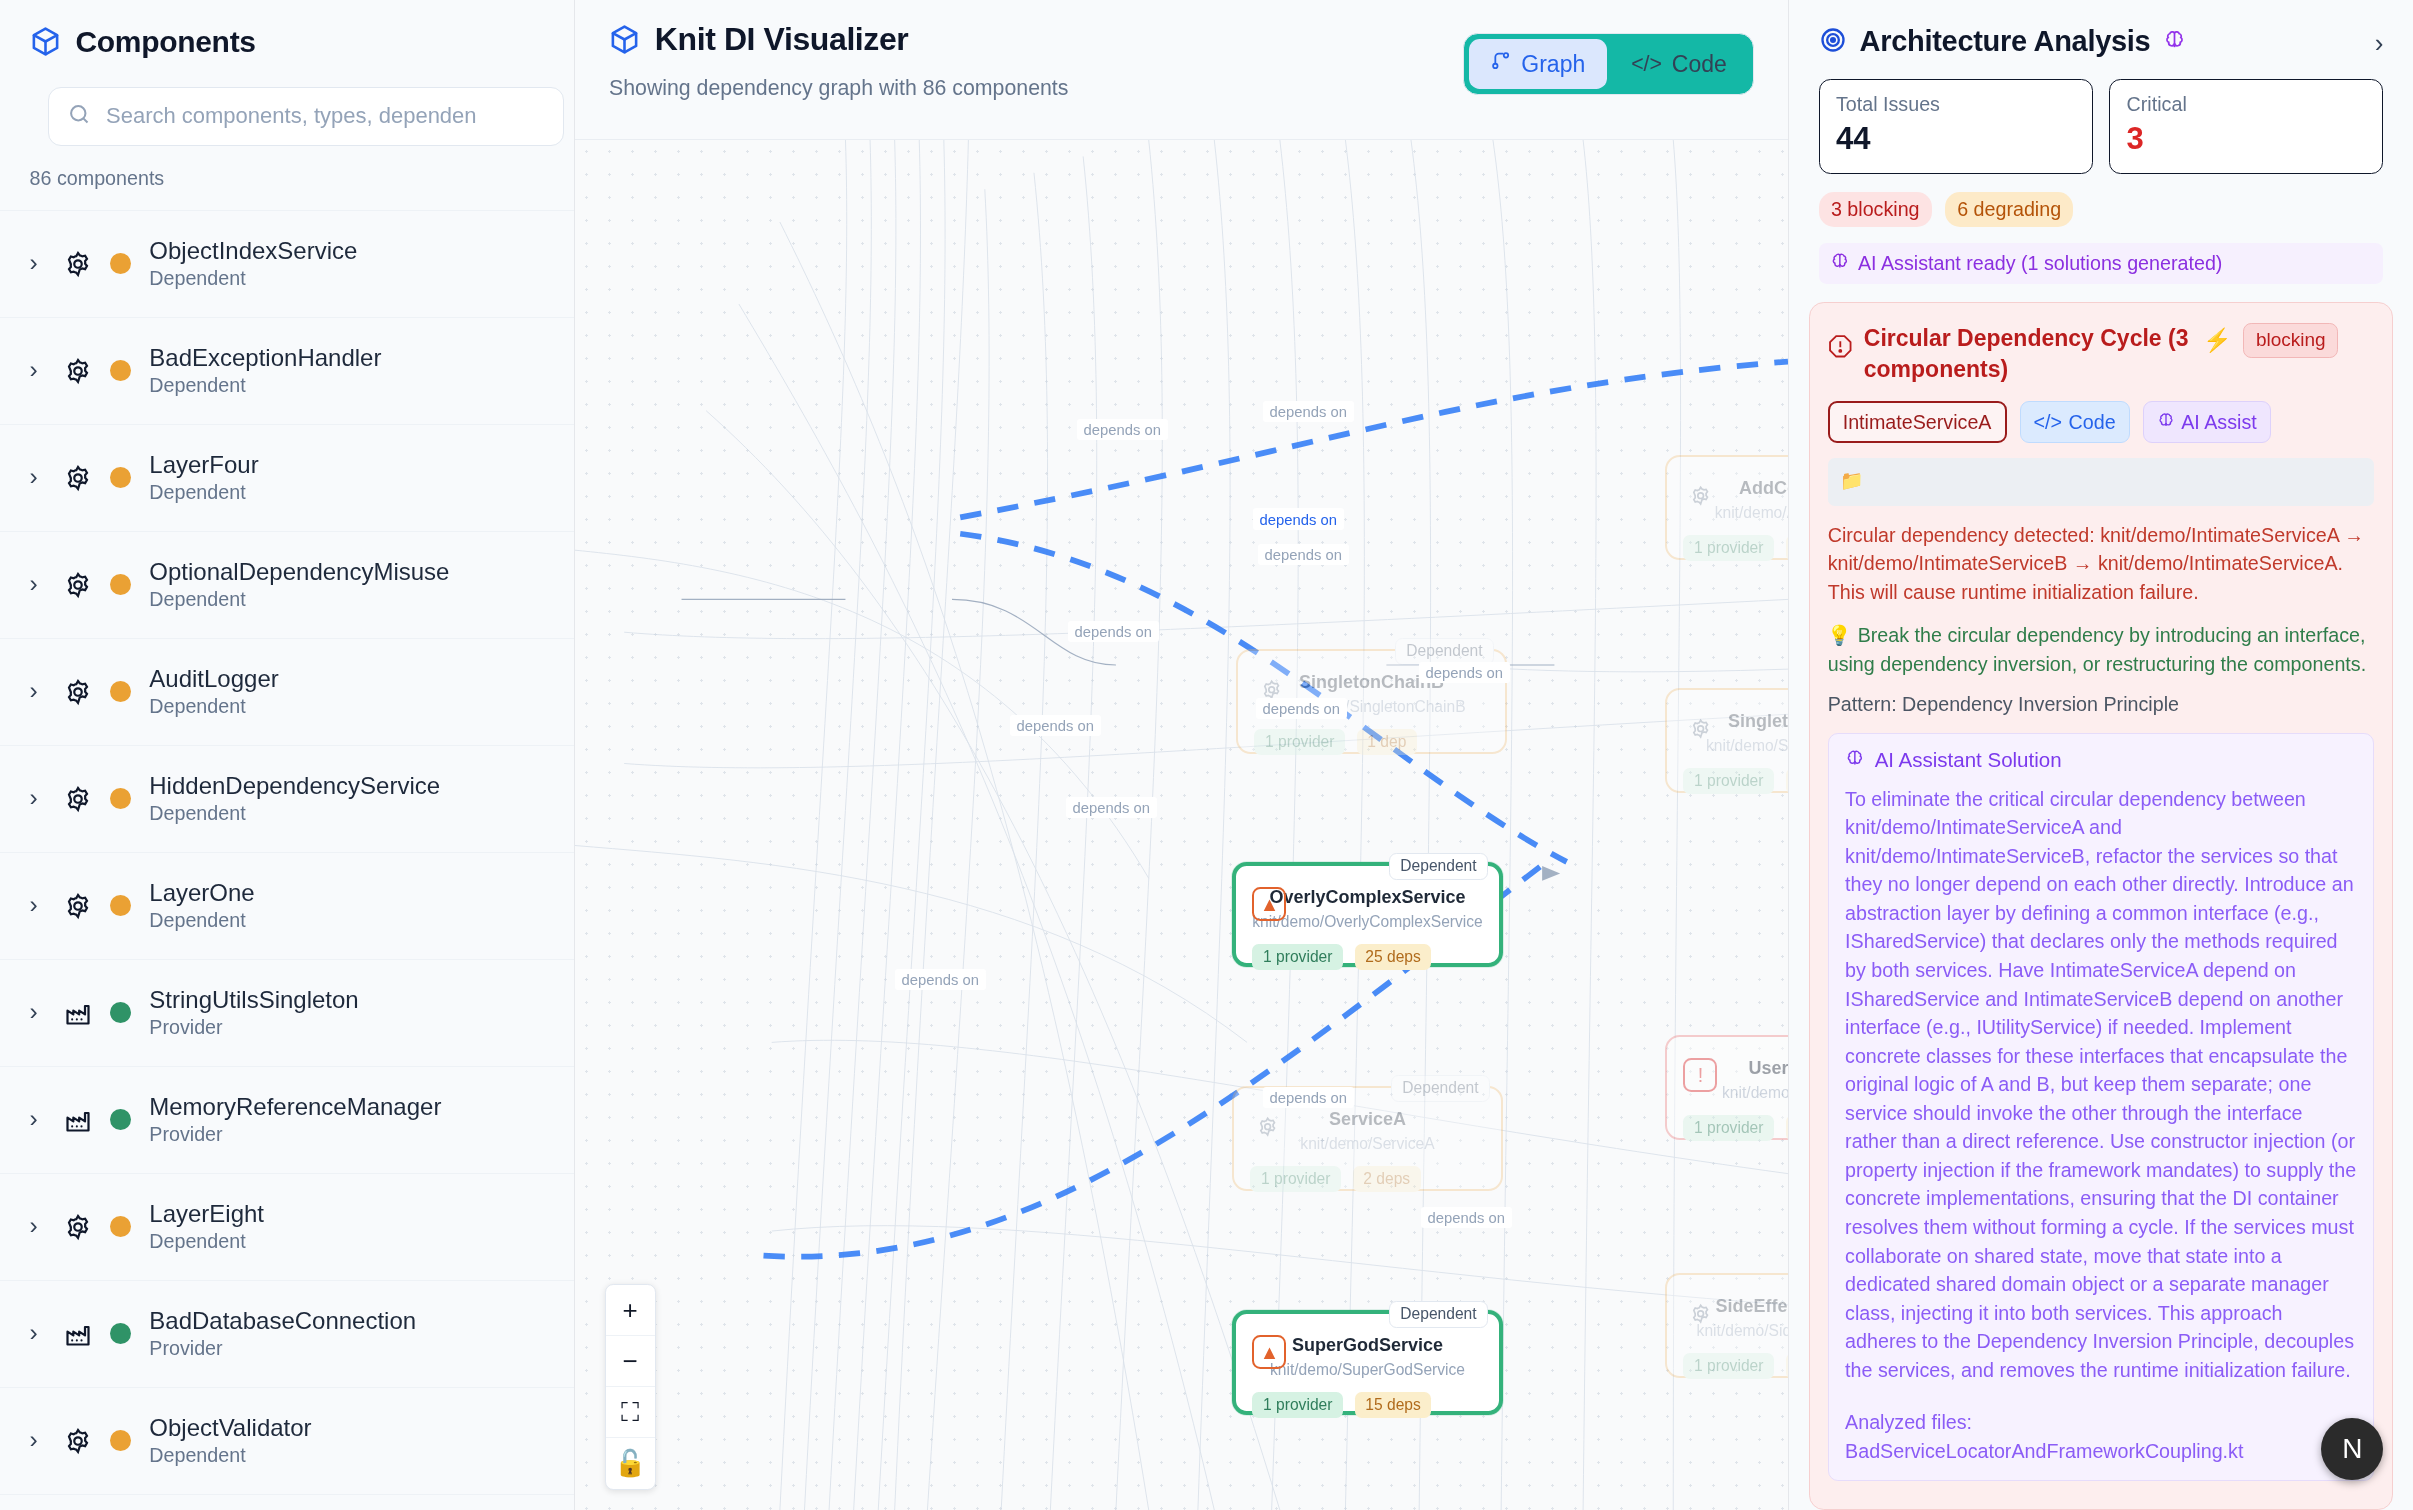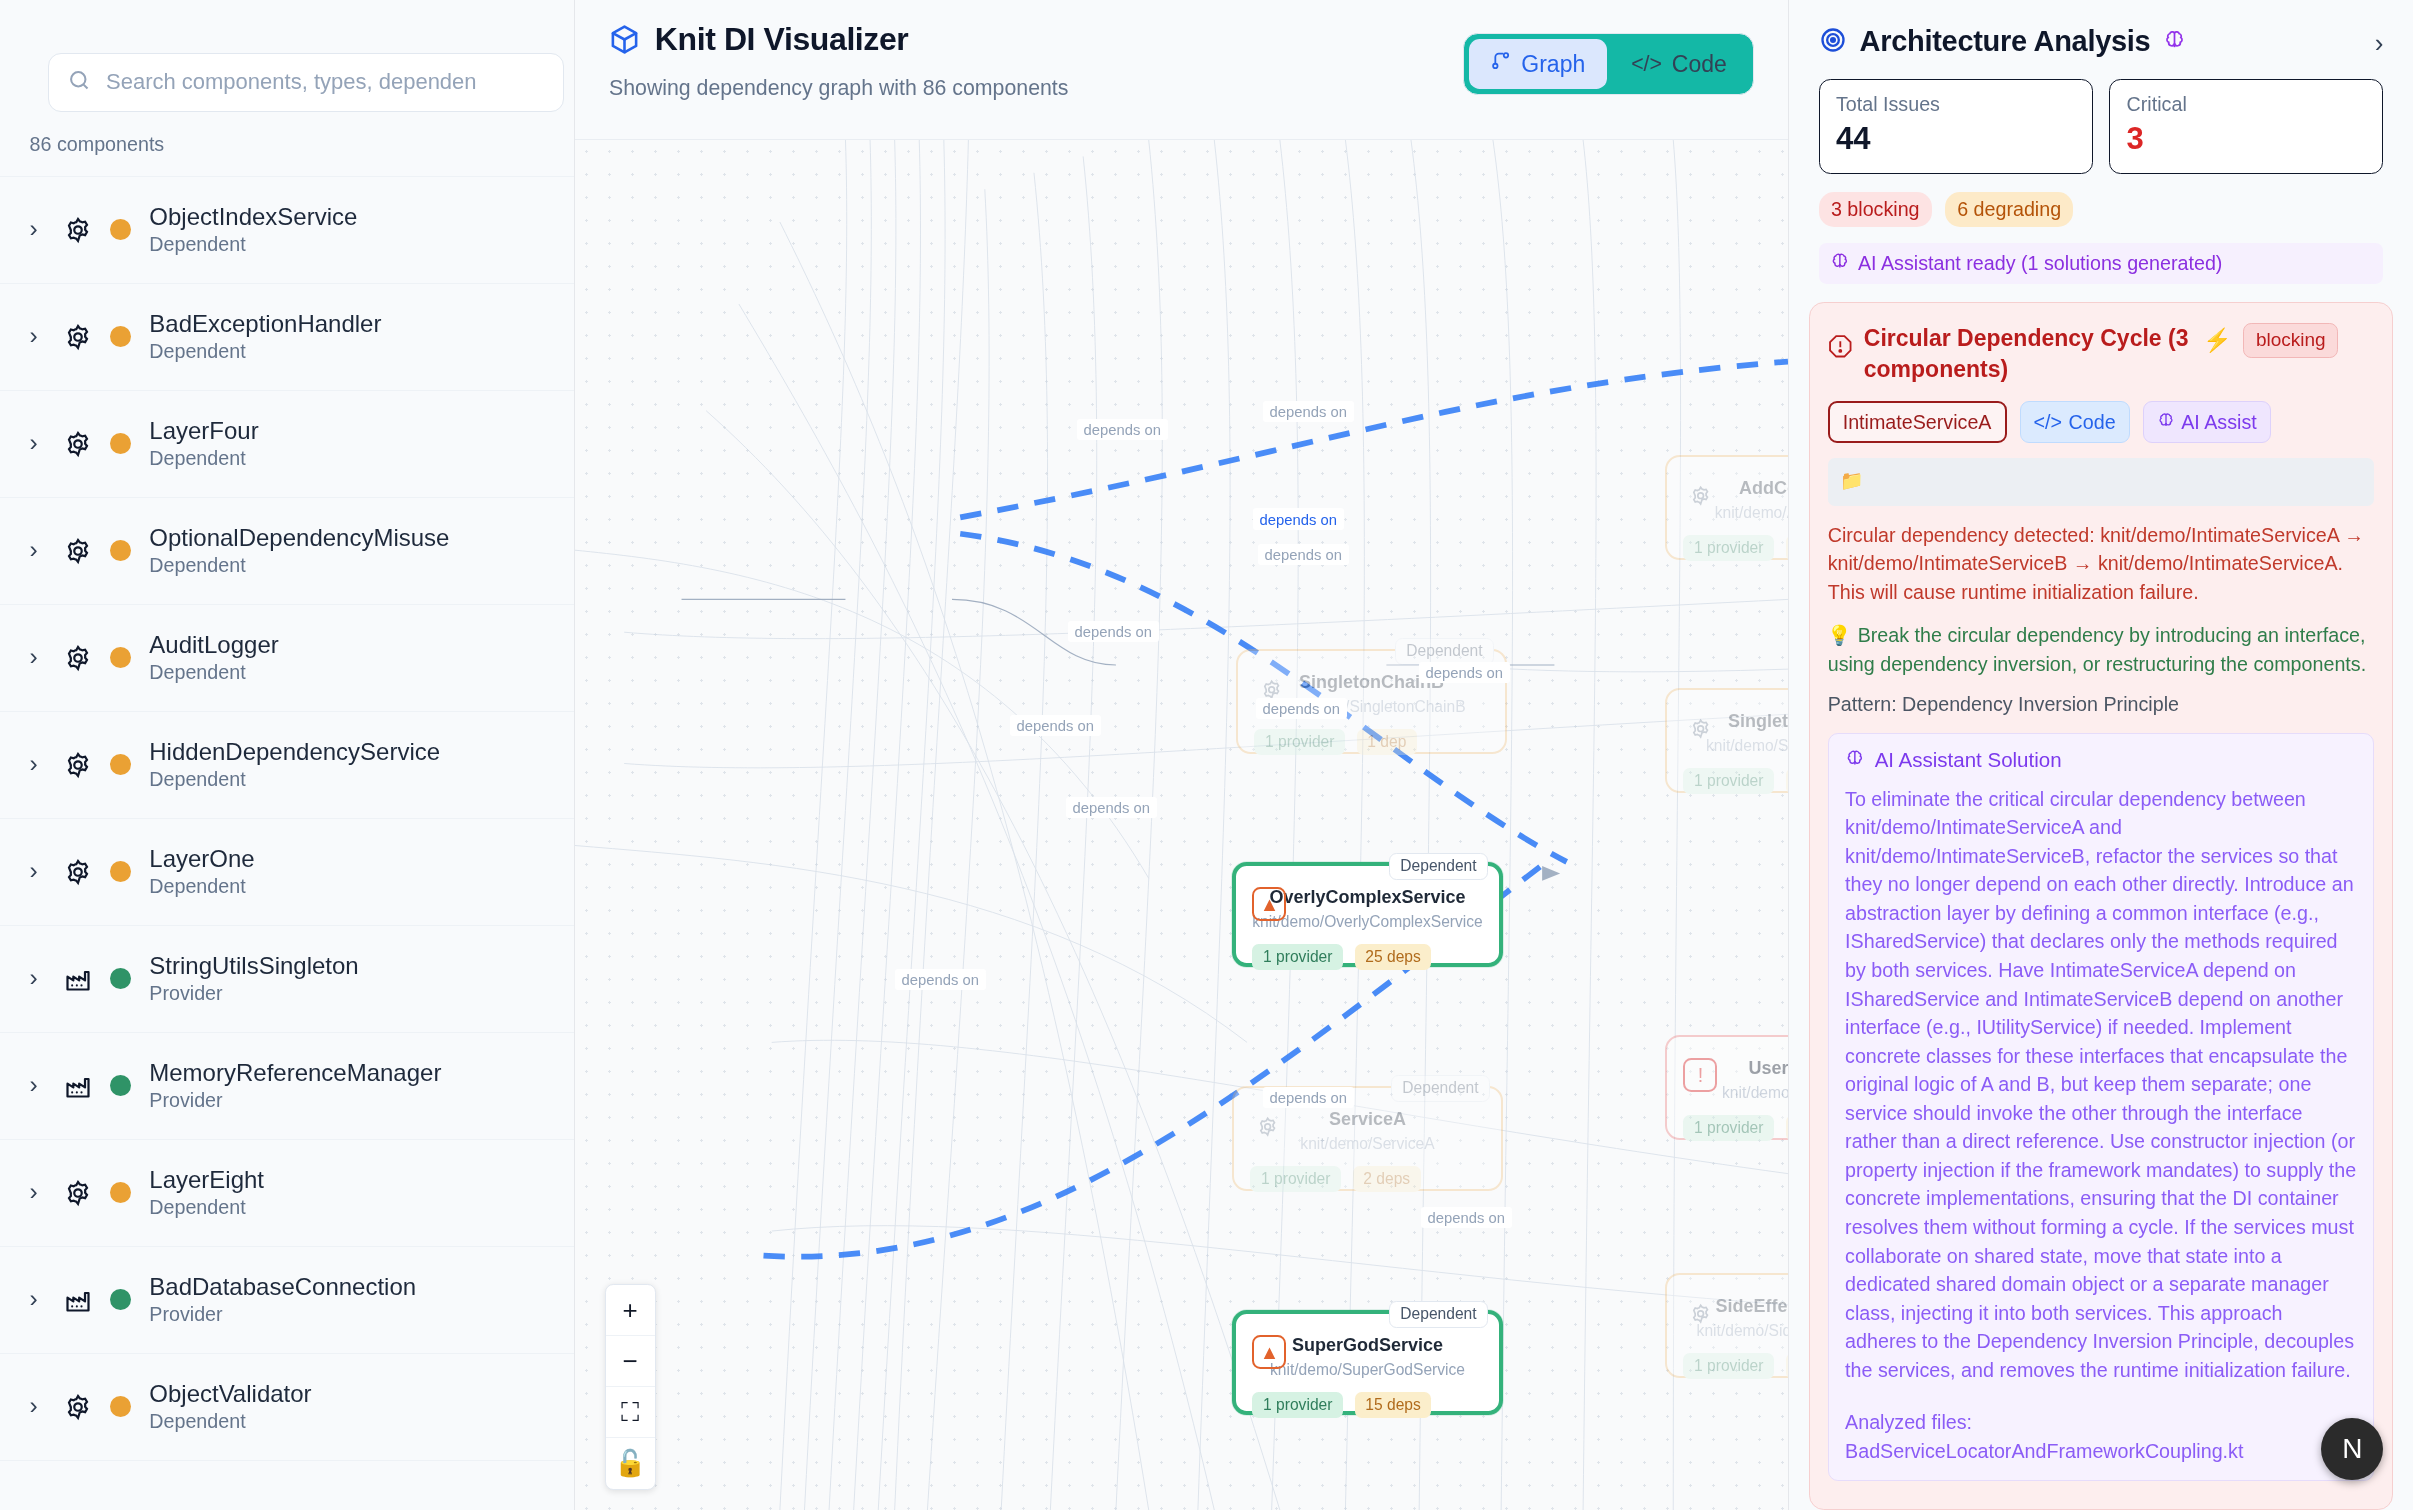--- a/index.html
+++ b/index.html
@@ -181,20 +181,30 @@
     box-shadow: 0 2.5px 8.2px rgba(0,0,0,.35);
   }
 </style>
 </head>
 <body>
 
 <div class="app">
 
   <aside class="sidebar">
     <div class="sb-header">
+      <div class="sb-title-row">
+        <span>
+          <svg class="box-icon" viewBox="0 0 24 24" fill="none" stroke="#2563eb" stroke-width="2" stroke-linejoin="round">
+            <path d="M12 2 L21 7 L12 12 L3 7 Z"></path>
+              <path d="M3 7 V17 L12 22 V12"></path>
+              <path d="M21 7 V17 L12 22"></path>
+          </svg>
+        </span>
+        <span class="sb-title">Components</span>
+      </div>
       <div class="search-wrap">
         <div class="search-box">
           <span>
             <svg width="24.6" height="24.6" viewBox="0 0 24 24" fill="none" stroke="#94a3b8" stroke-width="2">
               <circle cx="11" cy="11" r="7"></circle>
                 <path d="M20 20 L16.2 16.2"></path>
             </svg>
           </span>
           <span class="search-ph">Search components, types, dependen</span>
         </div>

